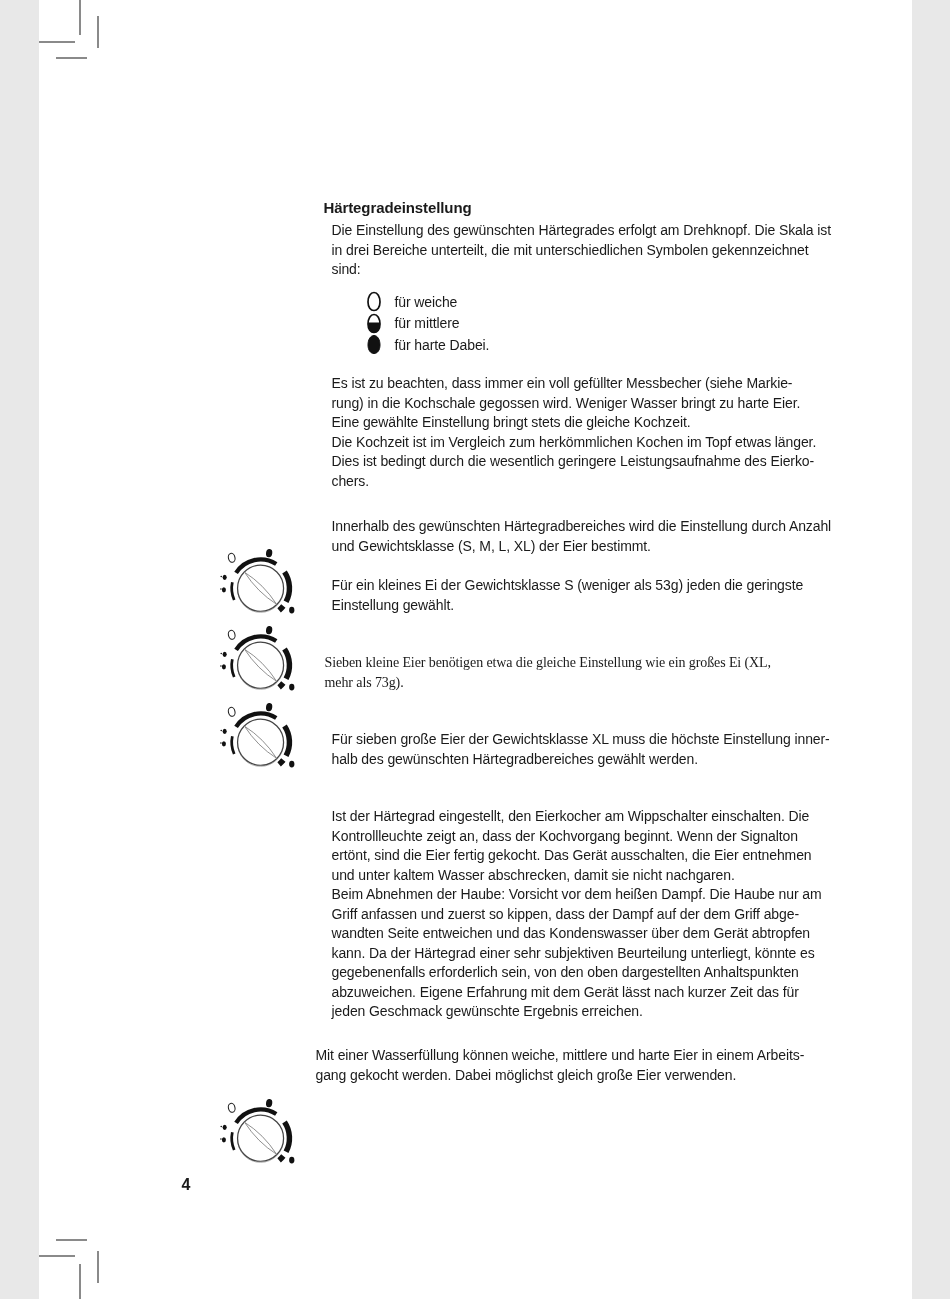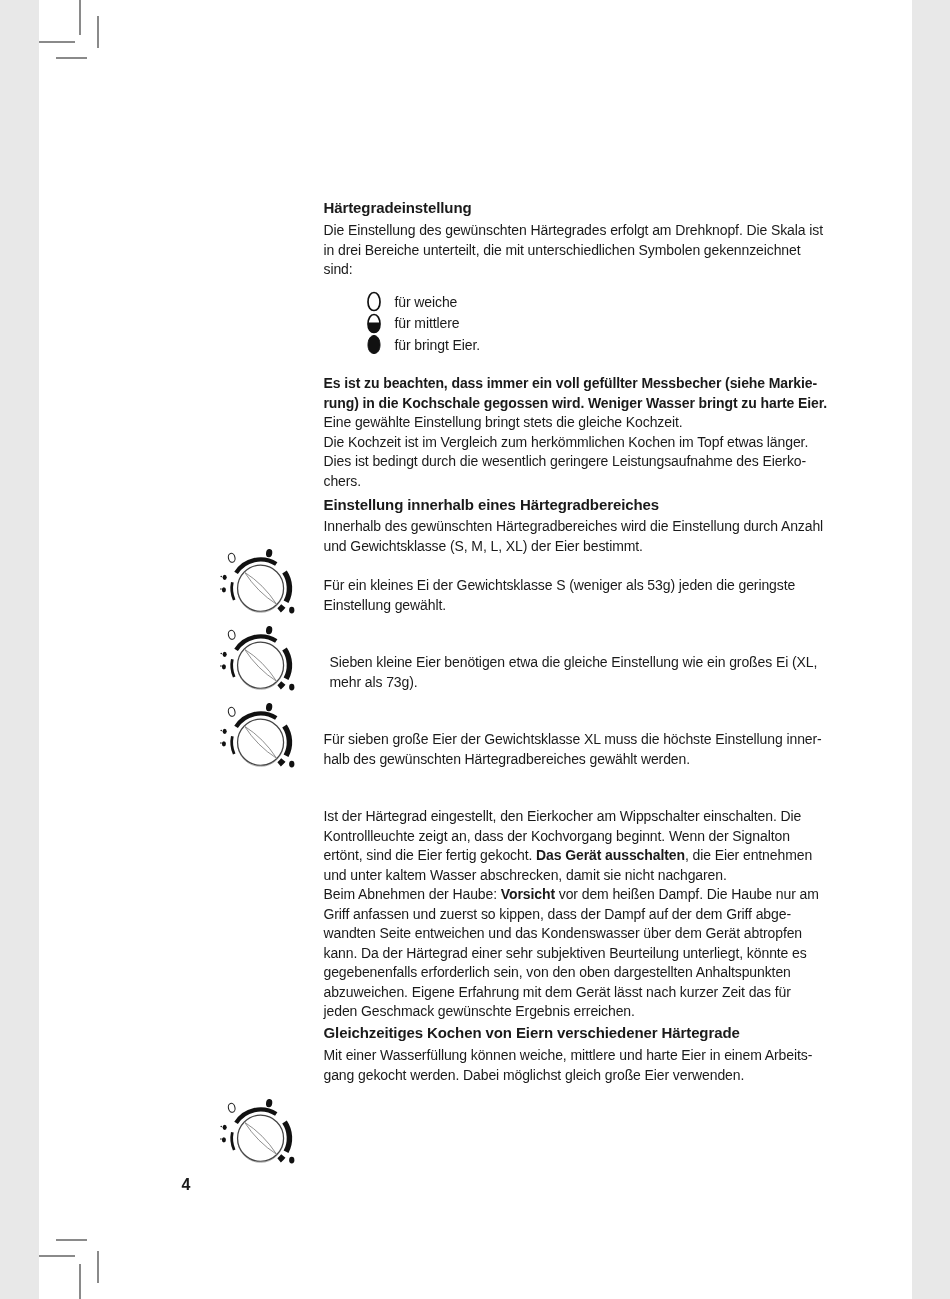--- a/index.html
+++ b/index.html
@@ -21,22 +21,23 @@
     position:absolute;
     font-size:15px;font-weight:bold;line-height:18px;
     letter-spacing:-0.1px;white-space:pre-line;
   }
   .para{
     position:absolute;
     width:575px;
     font-size:14px;line-height:19.5px;
     letter-spacing:-0.1px;
     white-space:pre-line;
+    margin-left:8px;
   }
-  .para .b{font-weight:bold;}
+  .para .b{font-weight:normal;}
   .legend{position:absolute;left:327px;top:291px;}
   .legend-row{display:flex;align-items:center;height:21.5px;}
   .legend-row svg{flex:0 0 auto;}
   .legend-label{margin-left:13px;font-size:14px;letter-spacing:-0.1px;}
   .dial{position:absolute;width:78px;height:72px;}
   .page-number{
     position:absolute;left:143px;top:1176px;
     font-size:16px;font-weight:bold;
   }
 </style>
@@ -110,67 +111,65 @@
       <svg width="16" height="21" viewBox="0 0 16 21">
         <use href="#egg-shape" fill="#fff" stroke="#111" stroke-width="1.7"></use>
         <use href="#egg-shape" fill="#111" clip-path="url(#egg-lower-clip)"></use>
       </svg>
       <span class="legend-label">für mittlere</span>
     </div>
     <div class="legend-row">
       <svg width="16" height="21" viewBox="0 0 16 21">
         <use href="#egg-shape" fill="#111" stroke="#111" stroke-width="1"></use>
       </svg>
-      <span class="legend-label">für bringt Eier.</span>
+      <span class="legend-label">für harte Dabei.</span>
     </div>
   </div>
 
   <div class="para" style="left:285px;top:374px;"><span class="b">Es ist zu beachten, dass immer ein voll gefüllter Messbecher (siehe Markie-
 rung) in die Kochschale gegossen wird. Weniger Wasser bringt zu harte Eier.</span><span>
 Eine gewählte Einstellung bringt stets die gleiche Kochzeit.
 Die Kochzeit ist im Vergleich zum herkömmlichen Kochen im Topf etwas länger.
 Dies ist bedingt durch die wesentlich geringere Leistungsaufnahme des Eierko-
 chers.</span></div>
 
-  <div class="heading" style="left:285px;top:496px;">Einstellung innerhalb eines Härtegradbereiches</div>
   <div class="para" style="left:285px;top:517px;">Innerhalb des gewünschten Härtegradbereiches wird die Einstellung durch Anzahl
 und Gewichtsklasse (S, M, L, XL) der Eier bestimmt.</div>
 
   <svg class="dial" style="left:181px;top:546px;" viewBox="0 0 100 92">
       <use href="#dial-art"></use>
     </svg>
   <div class="para" style="left:285px;top:576px;">Für ein kleines Ei der Gewichtsklasse S (weniger als 53g) jeden die geringste
 Einstellung gewählt.</div>
 
   <svg class="dial" style="left:181px;top:623px;" viewBox="0 0 100 92">
       <use href="#dial-art"></use>
     </svg>
-  <div class="para" style="left:291px;top:653px;">Sieben kleine Eier benötigen etwa die gleiche Einstellung wie ein großes Ei (XL,
+  <div class="para" style="left:278px;top:653px;font-family:Liberation Serif, serif;">Sieben kleine Eier benötigen etwa die gleiche Einstellung wie ein großes Ei (XL,
 mehr als 73g).</div>
 
   <svg class="dial" style="left:181px;top:700px;" viewBox="0 0 100 92">
       <use href="#dial-art"></use>
     </svg>
   <div class="para" style="left:285px;top:730px;">Für sieben große Eier der Gewichtsklasse XL muss die höchste Einstellung inner-
 halb des gewünschten Härtegradbereiches gewählt werden.</div>
 
   <div class="para" style="left:285px;top:807px;"><span>Ist der Härtegrad eingestellt, den Eierkocher am Wippschalter einschalten. Die
 Kontrollleuchte zeigt an, dass der Kochvorgang beginnt. Wenn der Signalton
 ertönt, sind die Eier fertig gekocht. </span><span class="b">Das Gerät ausschalten</span><span>, die Eier entnehmen
 und unter kaltem Wasser abschrecken, damit sie nicht nachgaren.
 Beim Abnehmen der Haube: </span><span class="b">Vorsicht</span><span> vor dem heißen Dampf. Die Haube nur am
 Griff anfassen und zuerst so kippen, dass der Dampf auf der dem Griff abge-
 wandten Seite entweichen und das Kondenswasser über dem Gerät abtropfen
 kann. Da der Härtegrad einer sehr subjektiven Beurteilung unterliegt, könnte es
 gegebenenfalls erforderlich sein, von den oben dargestellten Anhaltspunkten
 abzuweichen. Eigene Erfahrung mit dem Gerät lässt nach kurzer Zeit das für
 jeden Geschmack gewünschte Ergebnis erreichen.</span></div>
 
-  <div class="heading" style="left:285px;top:1024px;">Gleichzeitiges Kochen von Eiern verschiedener Härtegrade</div>
-  <div class="para" style="left:285px;top:1046px;">Mit einer Wasserfüllung können weiche, mittlere und harte Eier in einem Arbeits-
+  <div class="para" style="left:269px;top:1046px;">Mit einer Wasserfüllung können weiche, mittlere und harte Eier in einem Arbeits-
 gang gekocht werden. Dabei möglichst gleich große Eier verwenden.</div>
 
   <svg class="dial" style="left:181px;top:1096px;" viewBox="0 0 100 92">
       <use href="#dial-art"></use>
     </svg>
 
   <div class="page-number">4</div>
 
 </div>
 

